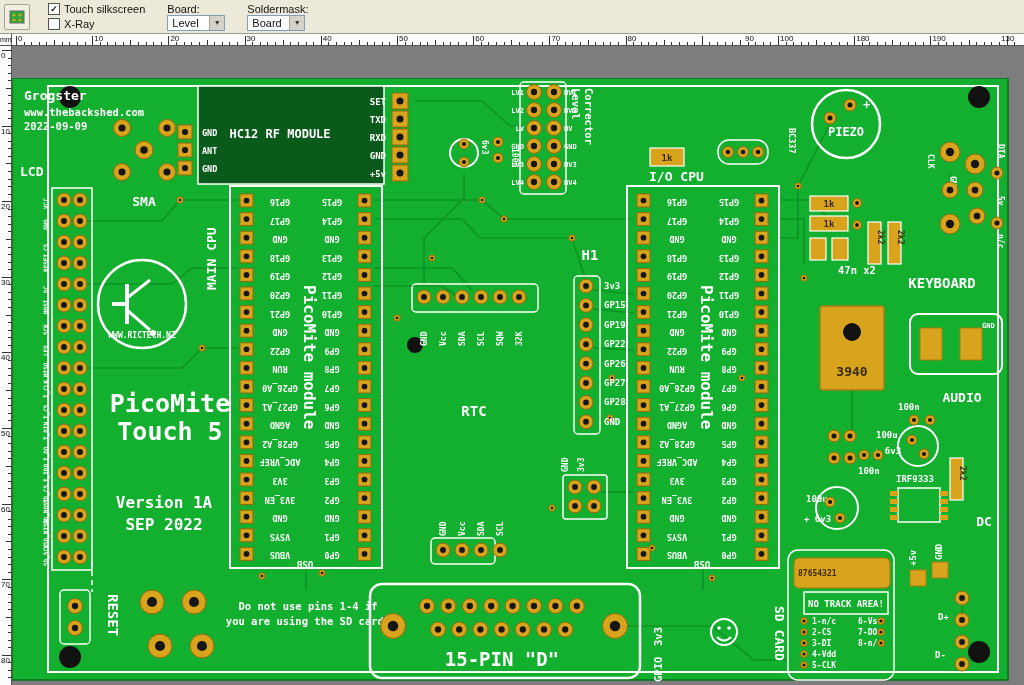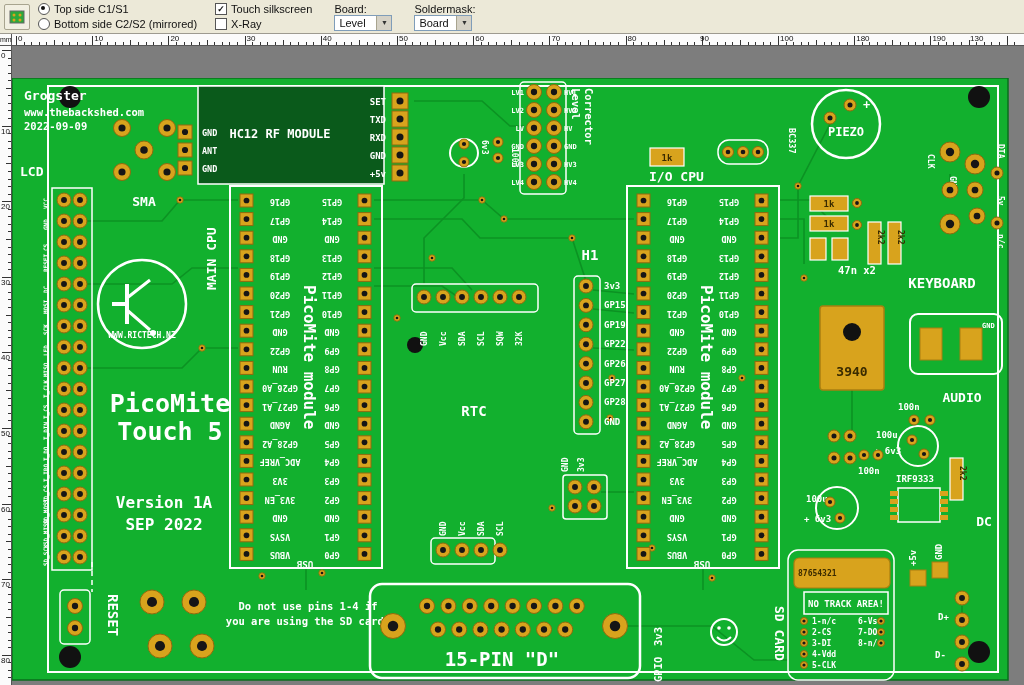--- a/index.html
+++ b/index.html
@@ -42,30 +42,20 @@
   <div id="toolbar">
     <button class="toolbtn">
       <svg width="16" height="16">
         <rect x="1" y="2" width="14" height="12" fill="#2ca83a" stroke="#666"></rect>
         <circle cx="5" cy="6" r="1.5" fill="#d8a31d"></circle>
           <circle cx="11" cy="6" r="1.5" fill="#d8a31d"></circle>
         <circle cx="5" cy="11" r="1.5" fill="#d8a31d"></circle>
           <circle cx="11" cy="11" r="1.5" fill="#d8a31d"></circle>
       </svg>
     </button>
-    <div class="grp ml8">
-      <label>
-          <span class="radio checked"></span>
-          <span>Top side C1/S1</span>
-        </label>
-      <label>
-          <span class="radio"></span>
-          <span>Bottom side C2/S2 (mirrored)</span>
-        </label>
-    </div>
     <div class="grp ml18">
       <label>
           <span class="checkbox">✓</span>
           <span>Touch silkscreen</span>
         </label>
       <label>
           <span class="checkbox"></span>
           <span>X-Ray</span>
         </label>
     </div>
@@ -180,21 +170,21 @@
       <div class="htick" style="left: 621.22px; height: 3px;"></div>
       <div class="htick" style="left: 628.84px; height: 3px;"></div>
       <div class="htick" style="left: 636.46px; height: 3px;"></div>
       <div class="htick" style="left: 644.08px; height: 3px;"></div>
       <div class="htick" style="left: 651.7px; height: 5px;"></div>
       <div class="htick" style="left: 659.32px; height: 3px;"></div>
       <div class="htick" style="left: 666.94px; height: 3px;"></div>
       <div class="htick" style="left: 674.56px; height: 3px;"></div>
       <div class="htick" style="left: 682.18px; height: 3px;"></div>
       <div class="htick" style="left: 689.8px; height: 9px;"></div>
-      <div class="hlab" style="left: 688px;">90</div>
+      <div class="hlab" style="left: 733px;">90</div>
       <div class="htick" style="left: 697.42px; height: 3px;"></div>
       <div class="htick" style="left: 705.04px; height: 3px;"></div>
       <div class="htick" style="left: 712.66px; height: 3px;"></div>
       <div class="htick" style="left: 720.28px; height: 3px;"></div>
       <div class="htick" style="left: 727.9px; height: 5px;"></div>
       <div class="htick" style="left: 735.52px; height: 3px;"></div>
       <div class="htick" style="left: 743.14px; height: 3px;"></div>
       <div class="htick" style="left: 750.76px; height: 3px;"></div>
       <div class="htick" style="left: 758.38px; height: 3px;"></div>
       <div class="htick" style="left: 766px; height: 9px;"></div>
@@ -224,21 +214,21 @@
       <div class="htick" style="left: 926.02px; height: 3px;"></div>
       <div class="htick" style="left: 933.64px; height: 3px;"></div>
       <div class="htick" style="left: 941.26px; height: 3px;"></div>
       <div class="htick" style="left: 948.88px; height: 3px;"></div>
       <div class="htick" style="left: 956.5px; height: 5px;"></div>
       <div class="htick" style="left: 964.12px; height: 3px;"></div>
       <div class="htick" style="left: 971.74px; height: 3px;"></div>
       <div class="htick" style="left: 979.36px; height: 3px;"></div>
       <div class="htick" style="left: 986.98px; height: 3px;"></div>
       <div class="htick" style="left: 994.6px; height: 9px;"></div>
-      <div class="hlab" style="left: 958px;">130</div>
+      <div class="hlab" style="left: 989px;">130</div>
       <div class="htick" style="left: 1002.22px; height: 3px;"></div>
     </div>
   <div id="vruler">
       <div class="vtick" style="top: 4px; width: 9px;"></div>
       <div class="vlab" style="top: 5px;">0</div>
       <div class="vtick" style="top: 11.56px; width: 3px;"></div>
       <div class="vtick" style="top: 19.12px; width: 3px;"></div>
       <div class="vtick" style="top: 26.68px; width: 3px;"></div>
       <div class="vtick" style="top: 34.24px; width: 3px;"></div>
       <div class="vtick" style="top: 41.8px; width: 5px;"></div>

